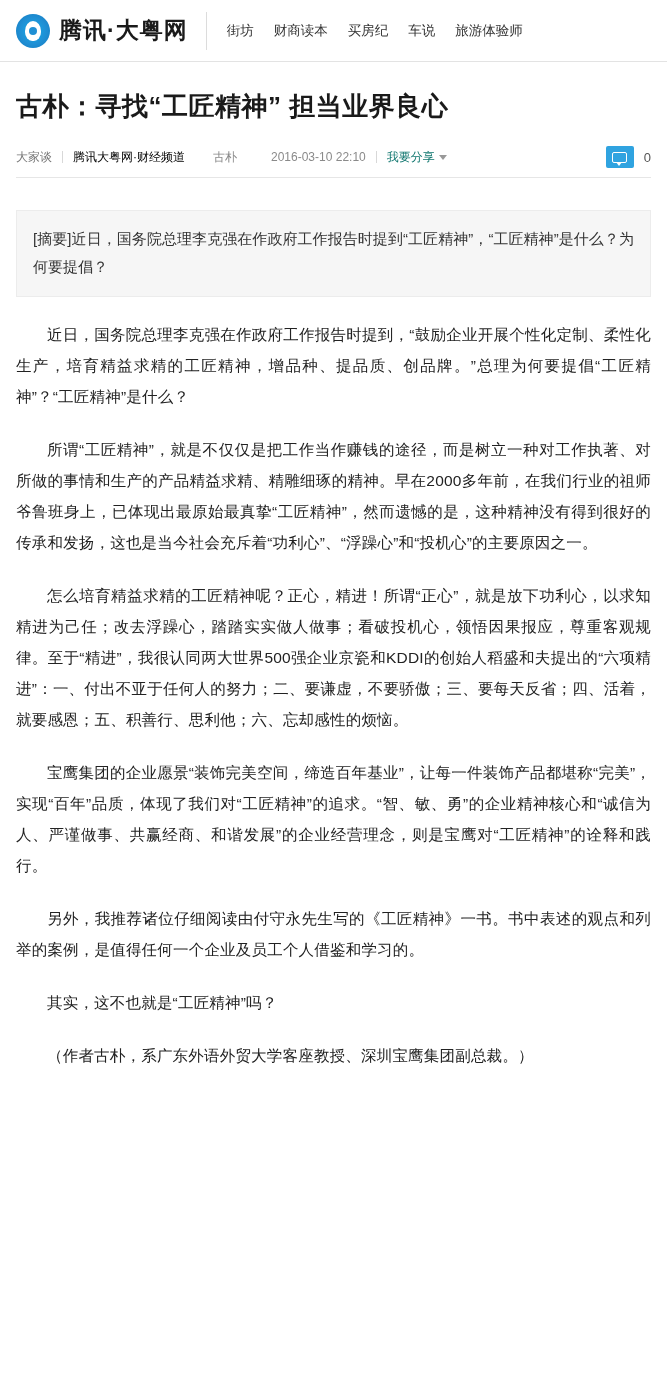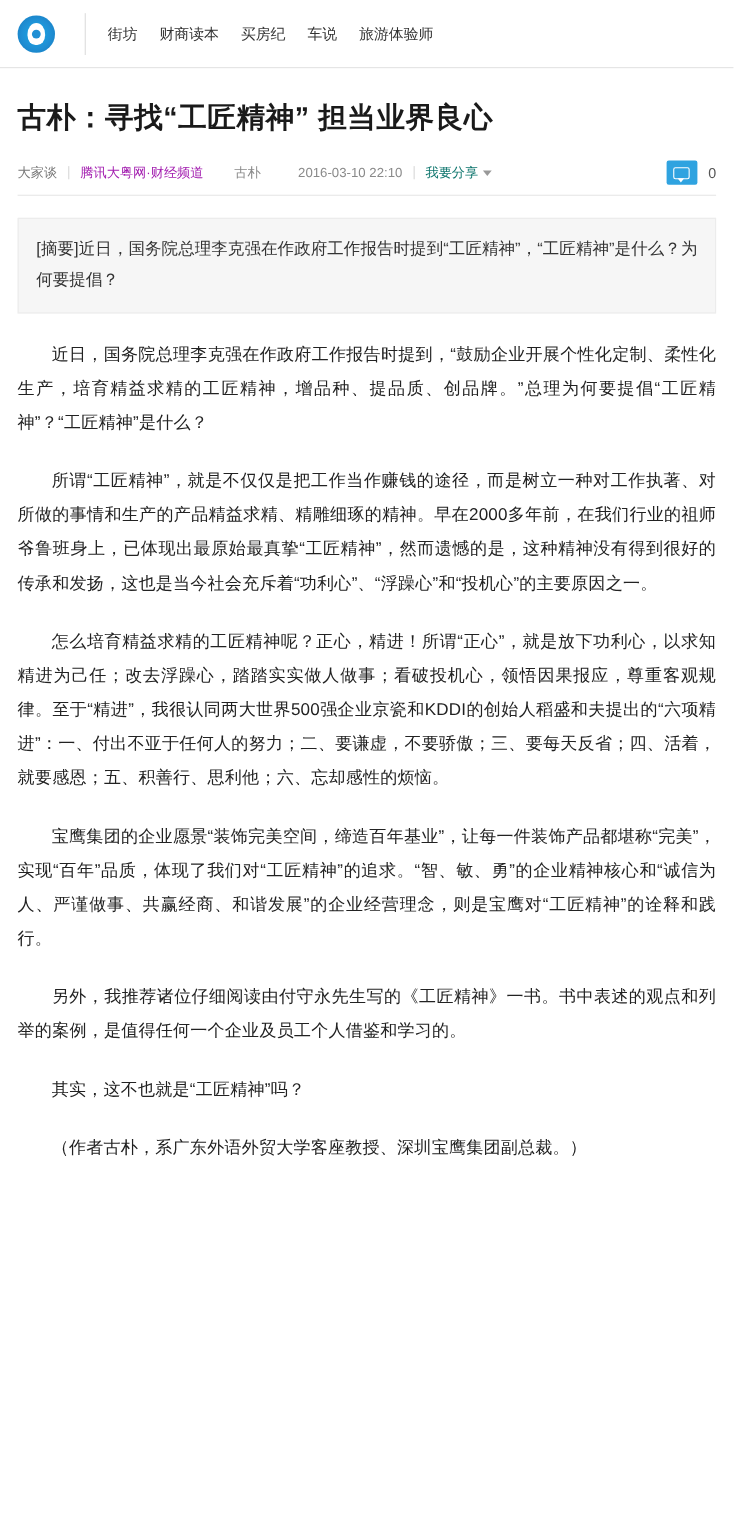--- a/index.html
+++ b/index.html
@@ -107,21 +107,21 @@
     white-space: nowrap;
   }
   .meta-col.first { color: #777; }
   .meta-sep {
     display: inline-block;
     width: 1px;
     height: 12px;
     background: #d8d8d8;
     margin: 0 10px;
   }
-  .meta-link { color: #a21caf; text-decoration: none; cursor: pointer; }
+  .meta-link { color: #000000; text-decoration: none; cursor: pointer; }
   .share {
     color: #0f766e;
     cursor: pointer;
     white-space: nowrap;
   }
   .caret-down {
     display: inline-block;
     width: 0; height: 0;
     border-left: 4px solid transparent;
     border-right: 4px solid transparent;
@@ -160,21 +160,21 @@
     border-right: 3px solid transparent;
     border-top: 4px solid #fff;
   }
   .comment-count {
     font-size: 13px;
     color: #555;
     margin-left: 10px;
   }
 
   .abstract {
-    margin-top: 20px;
+    margin-top: 32px;
     background: #f6f6f6;
     border: 1px solid #ececec;
     padding: 14px 16px 15px 16px;
     font-size: 15px;
     line-height: 1.85;
     color: #333;
     text-align: justify;
   }
 
   .body-text { margin-top: 4px; }
@@ -188,20 +188,21 @@
     letter-spacing: 0.2px;
   }
   .body-text p.last { margin-bottom: 40px; }
 </style>
 </head>
 <body>
 
 <div class="site-header">
   <div class="brand">
     <div class="brand-logo"></div>
+    <div class="brand-name">腾讯·大粤网</div>
   </div>
   <div class="nav">
     <a class="nav-item">街坊</a>
     <a class="nav-item">财商读本</a>
     <a class="nav-item">买房纪</a>
     <a class="nav-item">车说</a>
     <a class="nav-item">旅游体验师</a>
   </div>
 </div>
 

